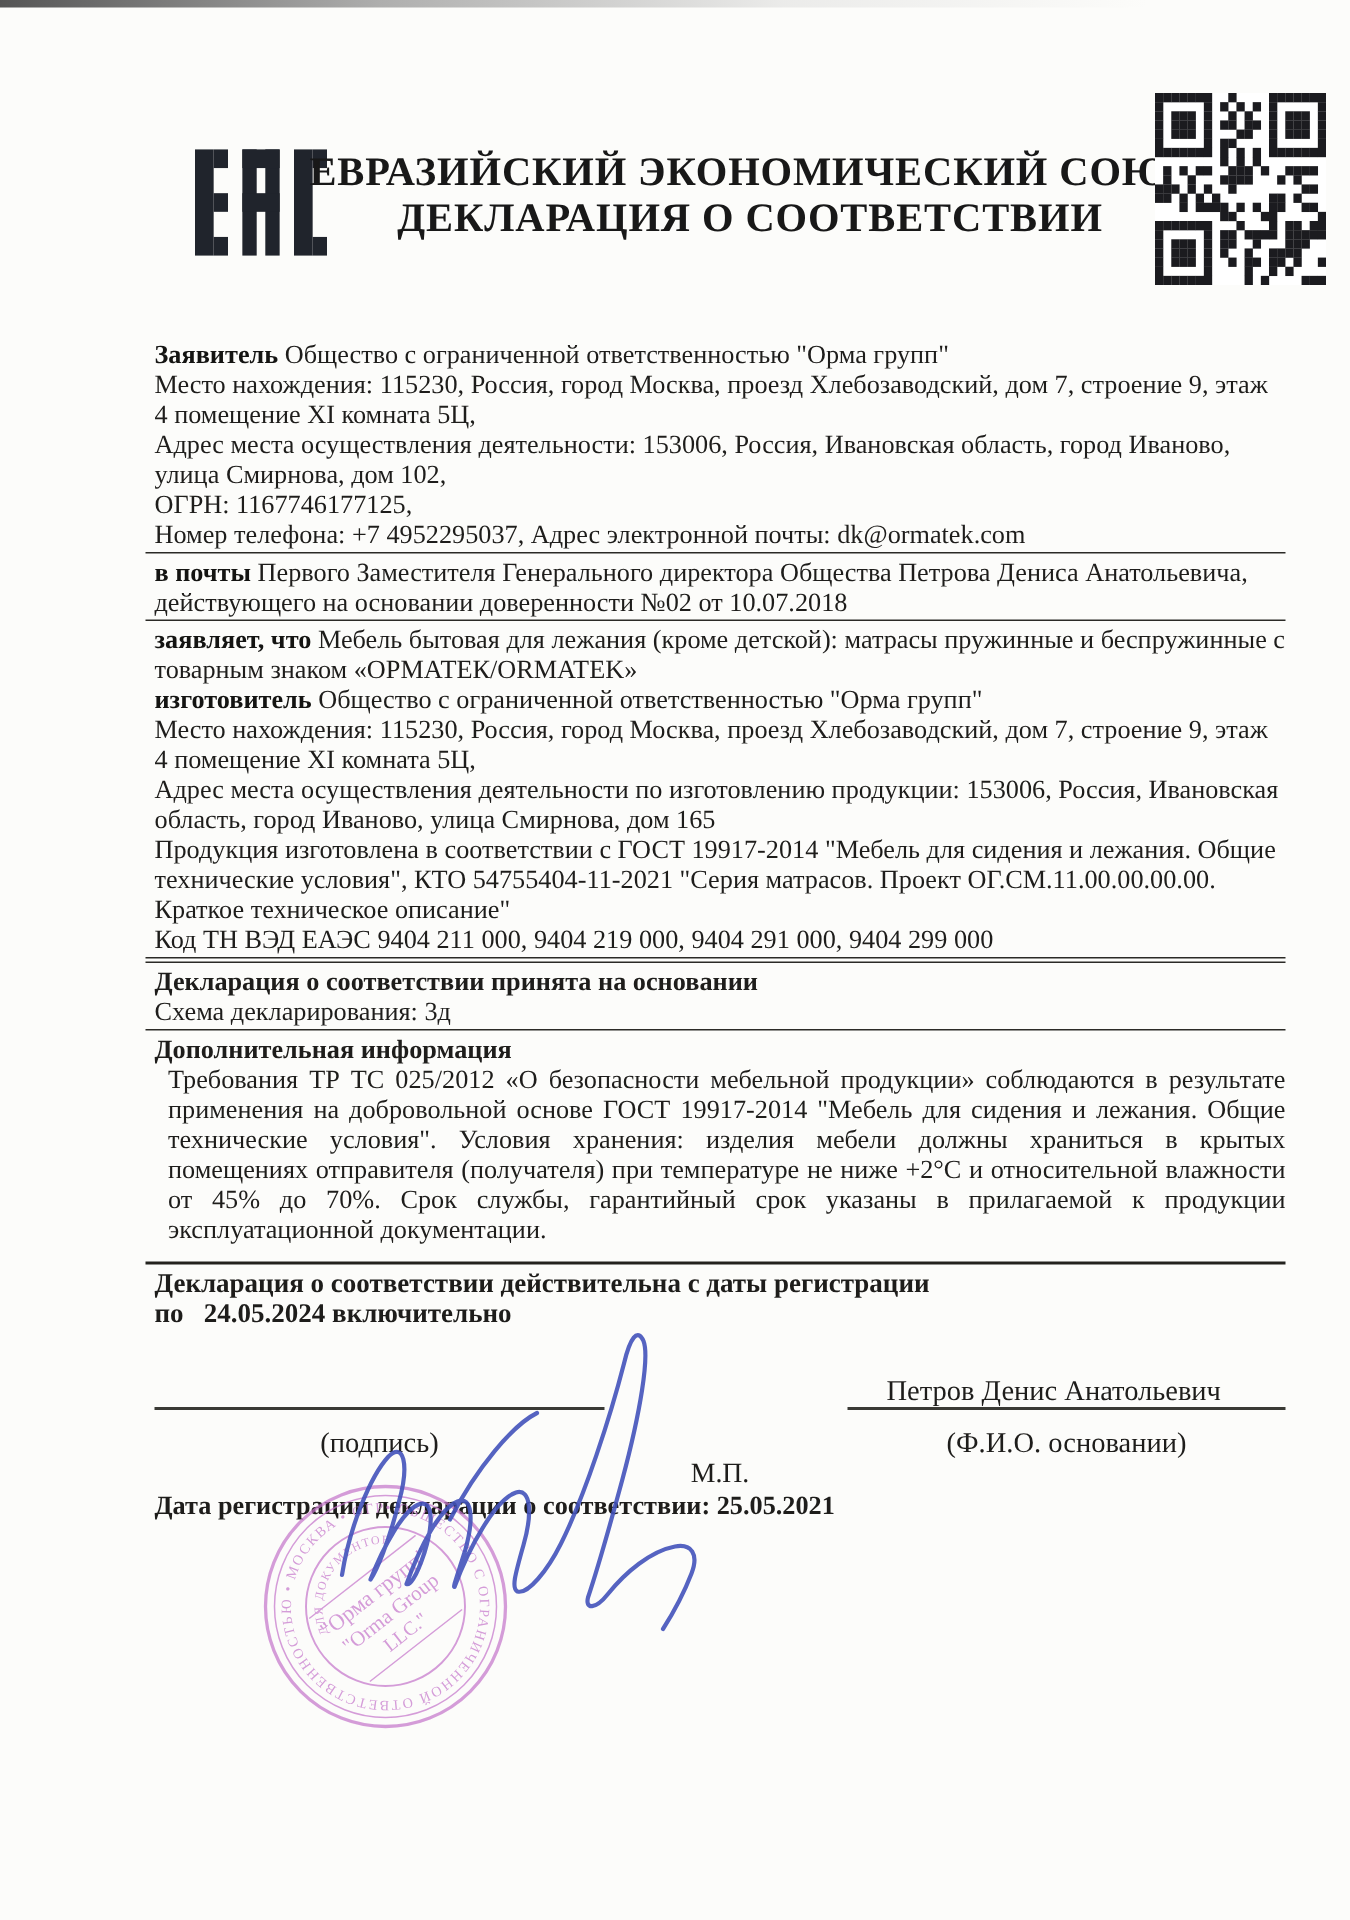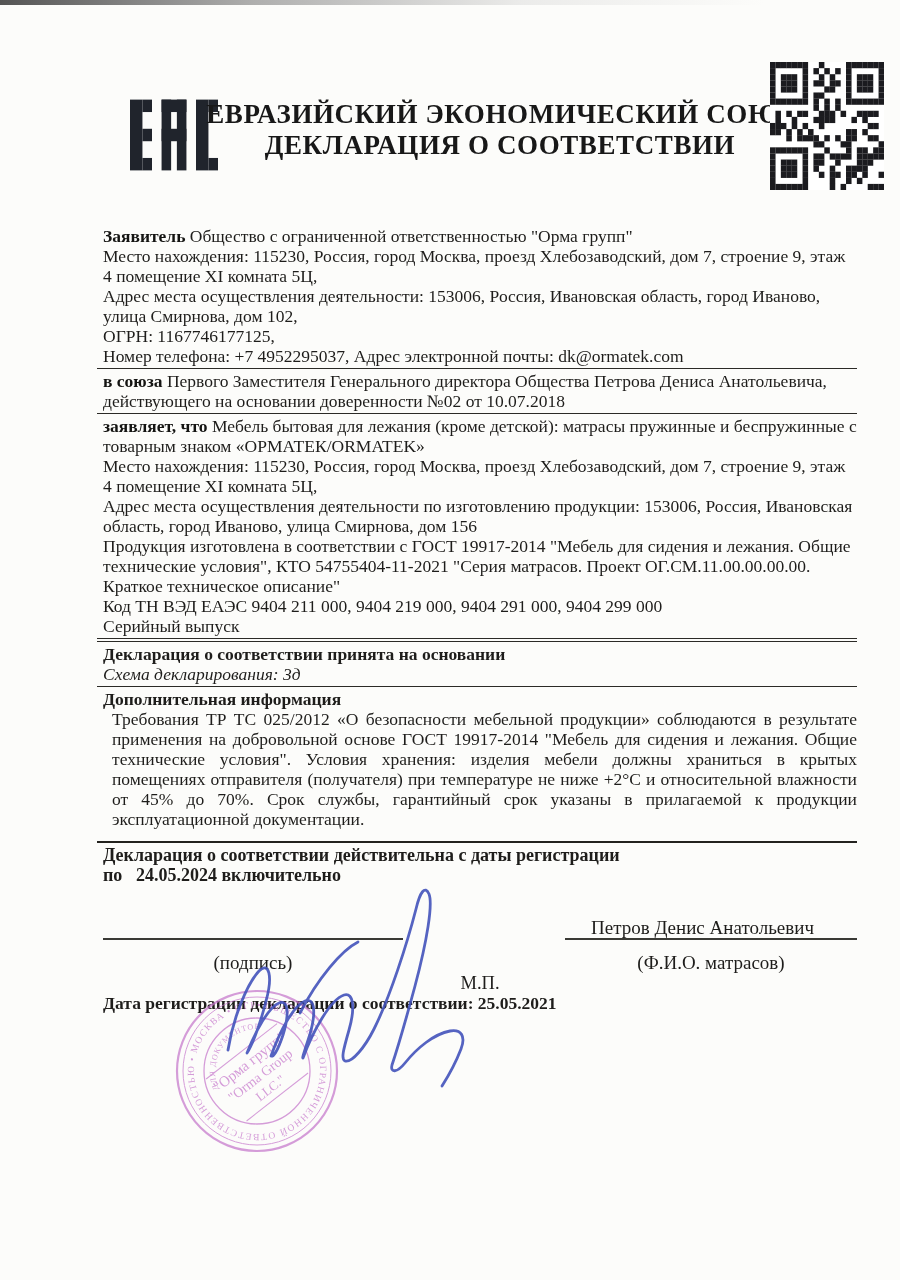--- a/index.html
+++ b/index.html
@@ -26,21 +26,21 @@
   .content{
     position:absolute;left:103px;top:226px;width:754px;
     font-size:17.5px;line-height:20px;
   }
   .content p{margin:0;}
   b{color:#141412;}
   .hr{border-top:1.7px solid #2b2a26;height:0;margin:2px 0 2px -6px;}
   .hr.thick{border-top:2.6px solid #23221e;margin-top:12px;}
   .sec-head{font-weight:bold;margin-left:-6px;}
   .just{text-align:justify;padding-left:9px;}
-  .scheme{margin-top:14px;font-style:italic;}
+  .scheme{margin-top:14px;}
   .validity{margin-top:17px;font-weight:bold;font-size:18px;}
   .sig-row{display:flex;justify-content:space-between;margin-top:32px;font-size:19px;line-height:21px;}
   .sig-col-left{width:300px;}
   .sig-col-right{width:292px;}
   .sig-space{height:21px;border-bottom:2px solid #3a3a35;}
   .sig-name{height:21px;border-bottom:2px solid #3a3a35;padding-left:26px;white-space:nowrap;}
   .sig-caption{text-align:center;padding-top:12px;}
   .mp{margin-top:26px;margin-left:162px;font-size:18.5px;text-align:center;}
   .reg-line{margin-top:30px;font-weight:bold;font-size:17.5px;}
   .date-line{margin-top:21px;font-weight:bold;font-size:17.5px;}
@@ -302,35 +302,35 @@
       <p><b>Заявитель</b> <span>Общество с ограниченной ответственностью "Орма групп"</span></p>
       <p>Место нахождения: 115230, Россия, город Москва, проезд Хлебозаводский, дом 7, строение 9, этаж 4 помещение XI комната 5Ц,</p>
       <p>Адрес места осуществления деятельности: 153006, Россия, Ивановская область, город Иваново, улица Смирнова, дом 102,</p>
       <p>ОГРН: 1167746177125,</p>
       <p>Номер телефона: +7 4952295037, Адрес электронной почты: dk@ormatek.com</p>
     </section>
 
     <div class="hr"></div>
 
     <section>
-      <p><b>в союза</b> <span>Первого Заместителя Генерального директора Общества Петрова Дениса Анатольевича, действующего на основании доверенности №02 от 10.07.2018</span></p>
+      <p><b>в почты</b> <span>Первого Заместителя Генерального директора Общества Петрова Дениса Анатольевича, действующего на основании доверенности №02 от 10.07.2018</span></p>
     </section>
 
     <div class="hr"></div>
 
     <section>
       <p><b>заявляет, что</b> <span>Мебель бытовая для лежания (кроме детской): матрасы пружинные и беспружинные с товарным знаком «ОРМАТЕК/ORMATEK»</span></p>
     </section>
 
     <section>
+      <p><b>изготовитель</b> <span>Общество с ограниченной ответственностью "Орма групп"</span></p>
       <p>Место нахождения: 115230, Россия, город Москва, проезд Хлебозаводский, дом 7, строение 9, этаж 4 помещение XI комната 5Ц,</p>
-      <p>Адрес места осуществления деятельности по изготовлению продукции: 153006, Россия, Ивановская область, город Иваново, улица Смирнова, дом 156</p>
+      <p>Адрес места осуществления деятельности по изготовлению продукции: 153006, Россия, Ивановская область, город Иваново, улица Смирнова, дом 165</p>
       <p>Продукция изготовлена в соответствии с ГОСТ 19917-2014 "Мебель для сидения и лежания. Общие технические условия", КТО 54755404-11-2021 "Серия  матрасов. Проект ОГ.СМ.11.00.00.00.00. Краткое техническое описание"</p>
       <p>Код ТН ВЭД ЕАЭС 9404 211 000, 9404 219 000, 9404 291 000, 9404 299 000</p>
-      <p>Серийный выпуск</p>
     </section>
 
     <div class="hr"></div>
 
 
     <div class="hr"></div>
 
     <section>
       <p class="sec-head">Декларация о соответствии принята на основании</p>
     </section>
@@ -350,21 +350,21 @@
       <span>Декларация о соответствии действительна с даты регистрации по</span>&nbsp;&nbsp;&nbsp;<span>24.05.2024</span>&nbsp;<span>включительно</span>
     </p>
 
     <div class="sig-row">
       <div class="sig-col-left">
         <div class="sig-space"></div>
         <div class="sig-caption">(подпись)</div>
       </div>
       <div class="sig-col-right">
         <div class="sig-name">Петров Денис Анатольевич</div>
-        <div class="sig-caption">(Ф.И.О. матрасов)</div>
+        <div class="sig-caption">(Ф.И.О. основании)</div>
       </div>
     </div>
 
     <p class="mp">М.П.</p>
 
     <p class="date-line">Дата регистрации декларации о соответствии: 25.05.2021</p>
   </div>
 
   <svg class="overlay" viewBox="0 0 900 1280">
     <g opacity="0.72">

